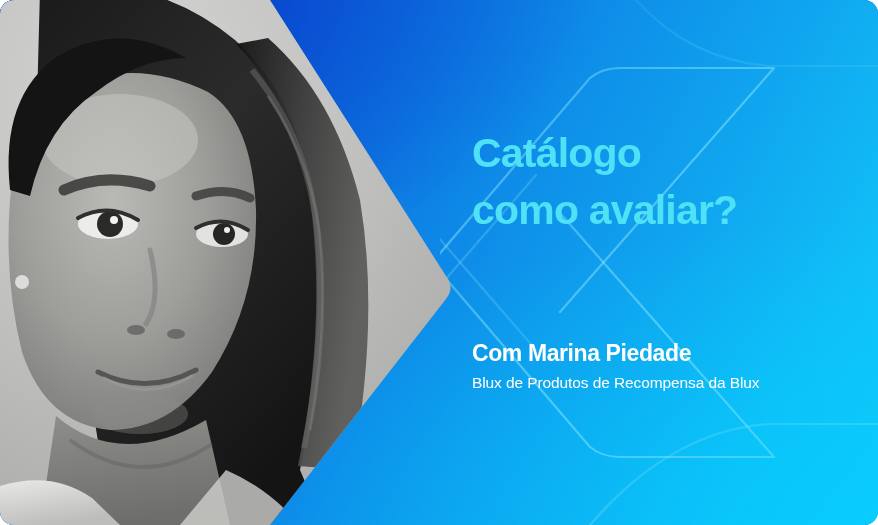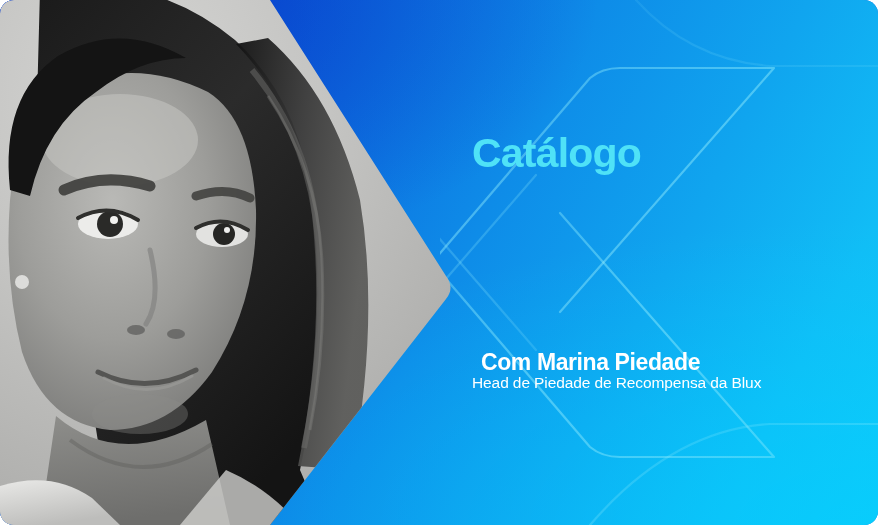--- a/index.html
+++ b/index.html
@@ -89,21 +89,21 @@
     line-height: 57px;
     letter-spacing: -0.8px;
     color: #4fe2f7;
   }
   .headline .hl-line { display: block; white-space: nowrap; }
 
   .speaker-name {
     position: absolute;
     top: 338px;
     left: 0;
-    margin: 9px;
+    margin: 0;
     font-family: "Liberation Sans", sans-serif;
     font-weight: bold;
     font-size: 23px;
     line-height: 30px;
     letter-spacing: -0.4px;
     color: #ffffff;
     white-space: nowrap;
   }
   .speaker-role {
     position: absolute;
@@ -233,19 +233,20 @@
 
         <rect x="0" y="0" width="455" height="525" fill="none"></rect>
         <path d="M 0 0 H 455 V 525 H 0 Z" fill="url(#bgWall)" opacity="0"></path>
       </g>
     </svg>
   </div>
 
   <div class="text-block">
     <h1 class="headline">
       <span class="hl-line">Catálogo</span>
+      <span class="hl-line">como avaliar?</span>
     </h1>
 
     <p class="speaker-name">Com Marina Piedade</p>
-    <p class="speaker-role">Head de Piedade de Recompensa da Blux</p>
+    <p class="speaker-role">Blux de Produtos de Recompensa da Blux</p>
   </div>
 
 </div>
 
 </body></html>

